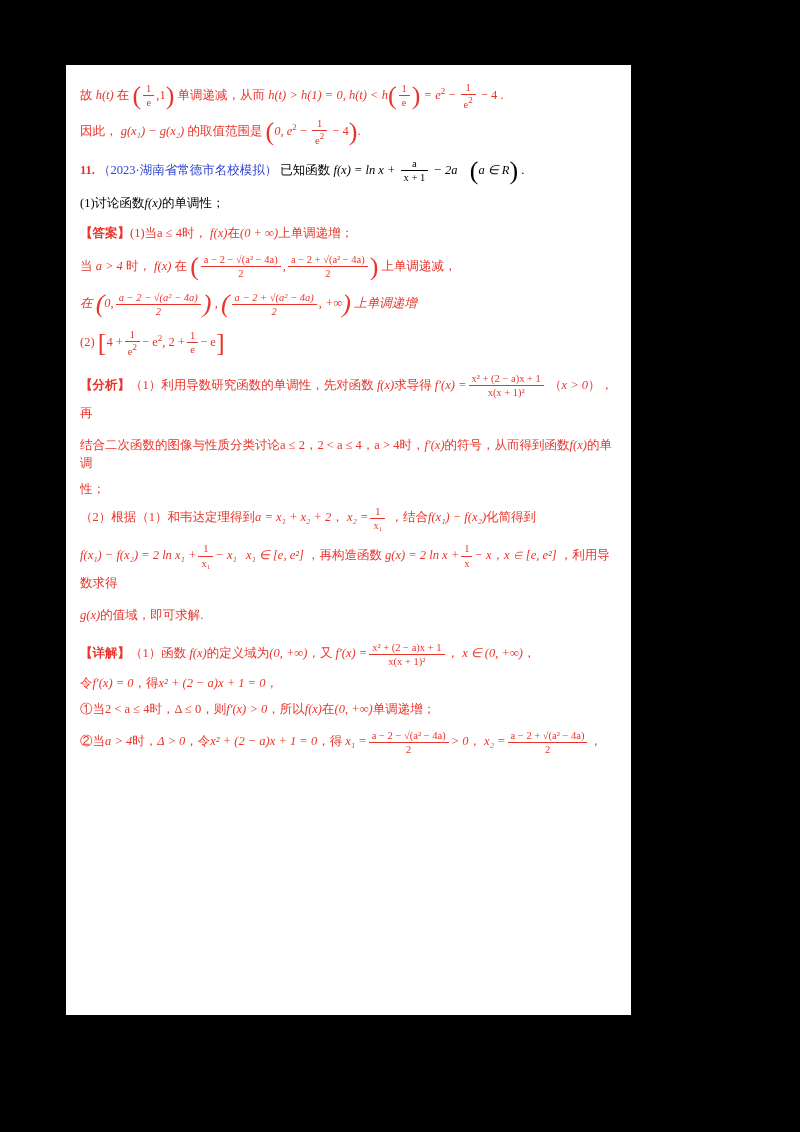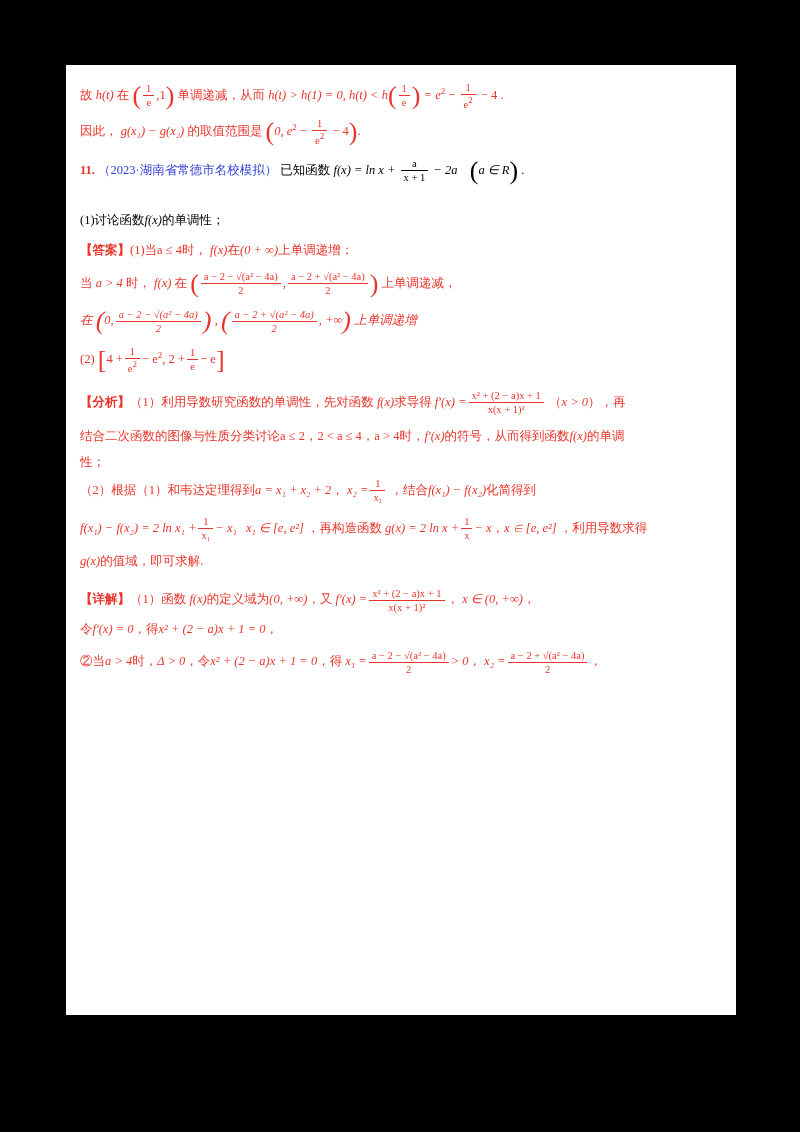--- a/index.html
+++ b/index.html
@@ -1,17 +1,17 @@
 <!DOCTYPE html>
 <html><head>
 <meta charset="utf-8">
 <style>
   html,body{margin:0;padding:0;background:#000;}
   body{width:800px;height:1132px;font-family:"Liberation Serif",serif;}
-  .page{position:absolute;left:66px;top:65px;width:670px;height:950px;background:#fff;overflow:hidden;}
+  .page{position:absolute;left:66px;top:65px;width:565px;height:950px;background:#fff;overflow:hidden;}
   .inner{padding:16px 14px 0 14px;}
   .line{margin:0 0 6px 0;line-height:1.45;font-size:12.5px;color:#000;}
   .red{color:#e8342a;}
   .blue{color:#2b3fd0;}
   .bold{font-weight:bold;}
   i{font-family:"Liberation Serif",serif;font-style:italic;}
   .frac{display:inline-block;vertical-align:middle;text-align:center;margin:0 2px;}
   .frac .num{display:block;border-bottom:1px solid currentColor;padding:0 3px;font-size:10.5px;line-height:1.25;}
   .frac .den{display:block;padding:0 3px;font-size:10.5px;line-height:1.25;}
   .big-paren{font-size:26px;line-height:0.6;vertical-align:middle;font-family:"Liberation Serif",serif;}
@@ -57,21 +57,21 @@
     <span class="blue">（2023·湖南省常德市名校模拟）</span>
     <span>已知函数</span>
     <i>f(x) = ln x +</i>
     <span class="frac"><span class="num">a</span><span class="den">x + 1</span></span>
     <i>− 2a</i>
     <span class="spacer"></span>
     <span class="big-paren">(</span><i>a ∈ R</i><span class="big-paren">)</span>
     <span>.</span>
   </div>
 
-  <div class="line" style="margin-top:27px;">
+  <div class="line" style="margin-top:10px;">
     <span>(1)讨论函数</span><i>f(x)</i><span>的单调性；</span>
   </div>
 
 
   <div class="line red" style="margin-top:12px;">
     <span class="bold">【答案】</span><span>(1)当a ≤ 4时，</span>
     <i>f(x)</i><span>在</span><i>(0 + ∞)</i><span>上单调递增；</span>
   </div>
 
   <div class="line red mathline" style="margin-top:10px;">
@@ -136,20 +136,23 @@
     <i>f′(x) =</i><span class="frac"><span class="num">x² + (2 − a)x + 1</span><span class="den">x(x + 1)²</span></span><span>，</span>
     <i>x ∈ (0, +∞)</i><span>，</span>
   </div>
 
   <div class="line red" style="">
     <span>令</span><i>f′(x) = 0</i><span>，得</span><i>x² + (2 − a)x + 1 = 0</i><span>，</span>
   </div>
 
 
 
+  <div class="line red" style="margin-top:8px;">
+    <span>①当2 &lt; a ≤ 4时，Δ ≤ 0，则</span><i>f′(x) &gt; 0</i><span>，所以</span><i>f(x)</i><span>在</span><i>(0, +∞)</i><span>单调递增；</span>
+  </div>
 
   <div class="line red mathline" style="margin-top:10px;">
     <span>②当</span><i>a &gt; 4</i><span>时，</span><i>Δ &gt; 0</i><span>，令</span><i>x² + (2 − a)x + 1 = 0</i><span>，得</span>
     <i>x₁ =</i><span class="frac"><span class="num">a − 2 − √(a² − 4a)</span><span class="den">2</span></span><i>&gt; 0</i><span>，</span>
     <i>x₂ =</i><span class="frac"><span class="num">a − 2 + √(a² − 4a)</span><span class="den">2</span></span><span>，</span>
   </div>
 
 </div>
 </div>
 

